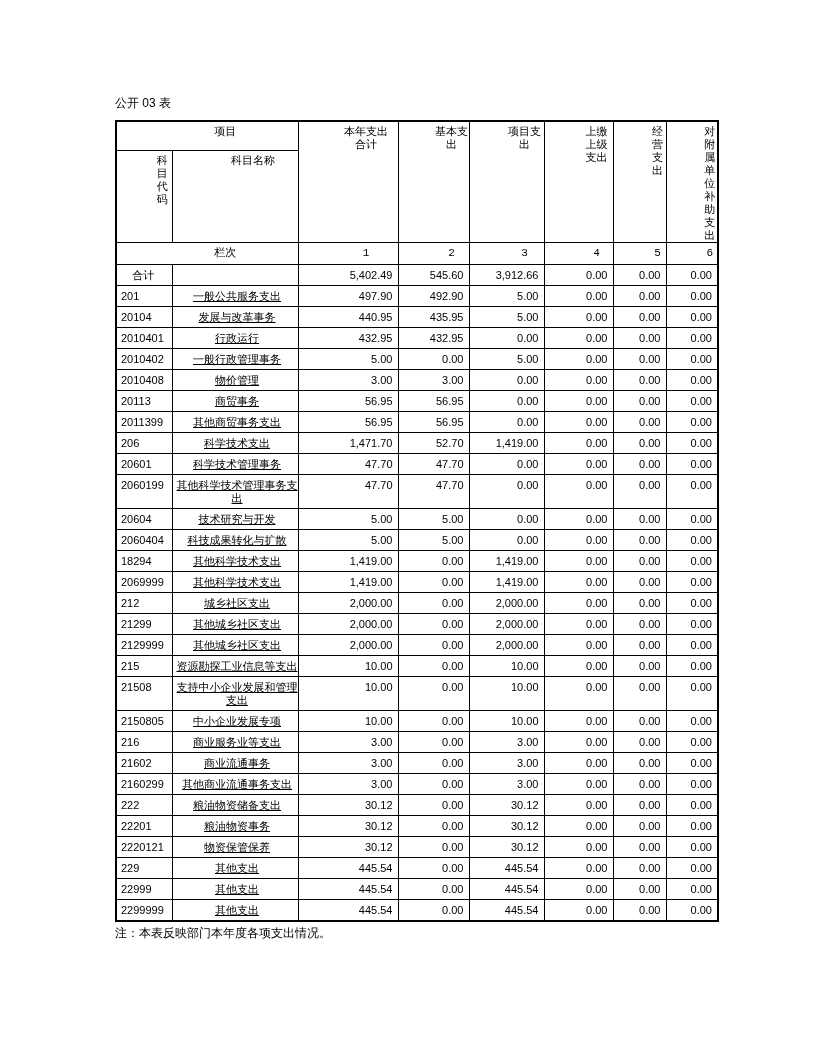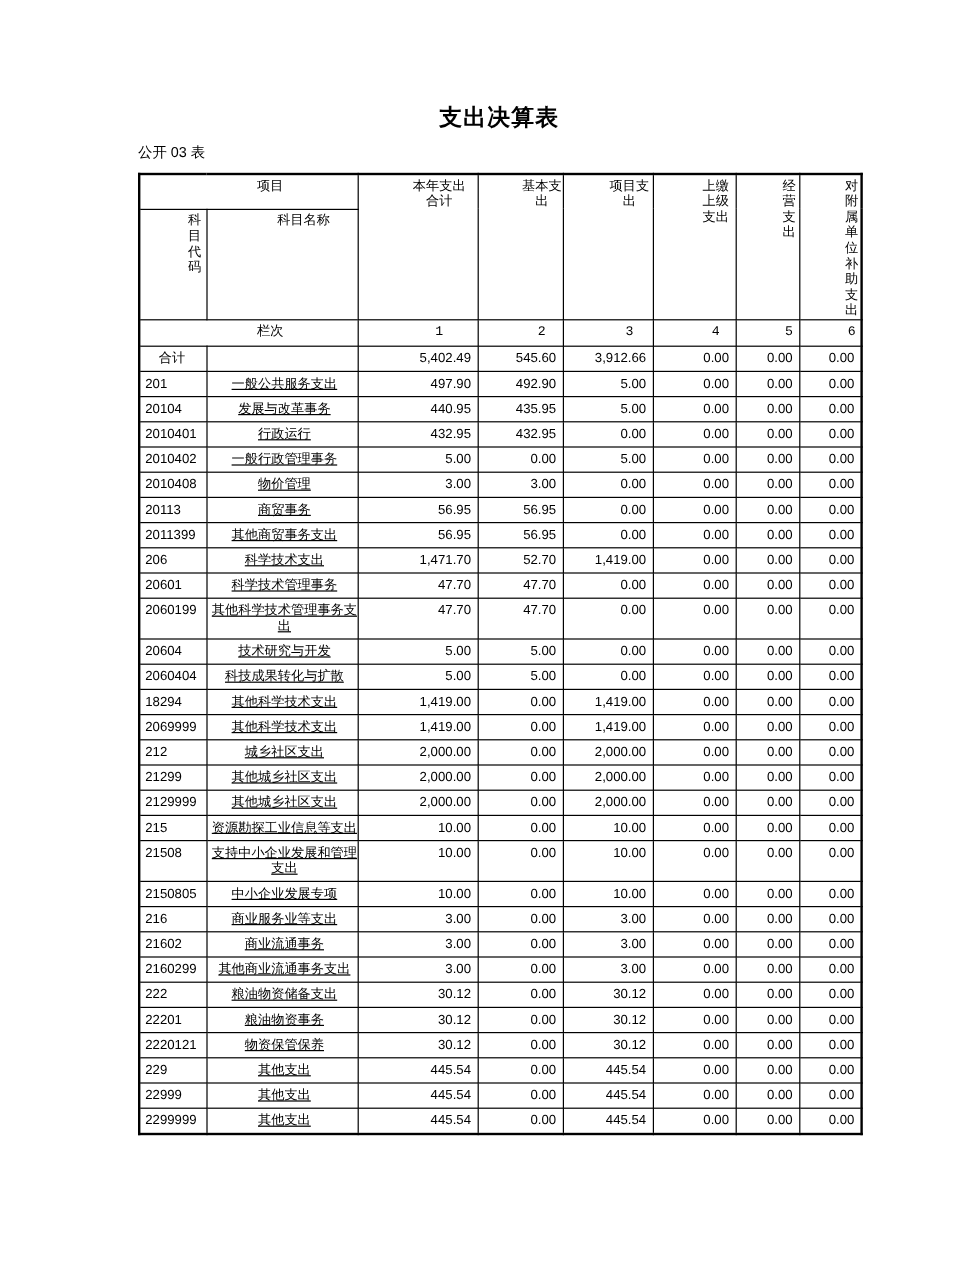--- a/index.html
+++ b/index.html
@@ -65,21 +65,20 @@
     font-size: 12px;
     line-height: 15px;
     margin-top: 4px;
   }
 </style>
 </head>
 <body>
 
 <div class="sheet">
 
-  <div class="doc-title">支出决算表</div>
 
   <div class="pub-row">公开 03 表</div>
 
 
   <table class="expense">
     <colgroup>
       <col style="width:56px">
       <col style="width:126px">
       <col style="width:100px">
       <col style="width:71px">
@@ -416,14 +415,15 @@
           <td class="num">445.54</td>
           <td class="num">0.00</td>
           <td class="num">445.54</td>
           <td class="num">0.00</td>
           <td class="num">0.00</td>
           <td class="num">0.00</td>
         </tr>
       </tbody>
   </table>
 
+  <div class="note">注：本表反映部门本年度各项支出情况。</div>
 
 </div>
 
 </body></html>

